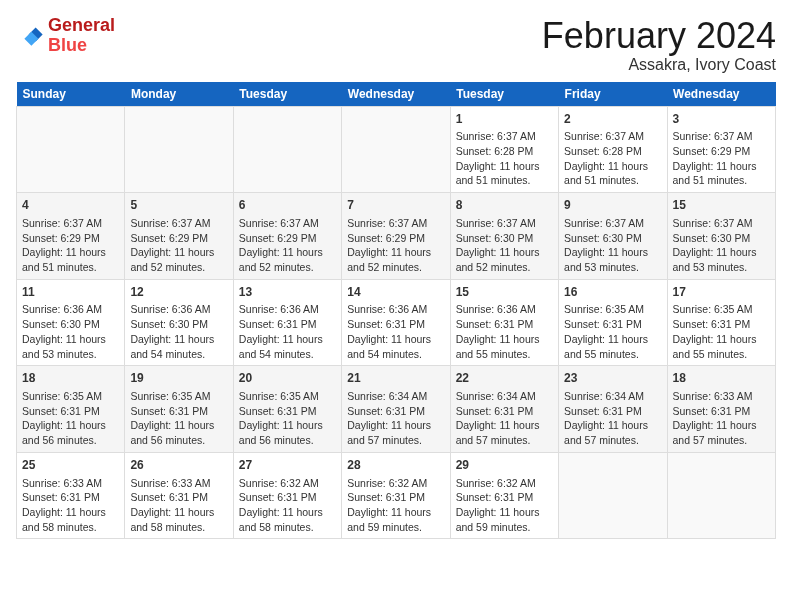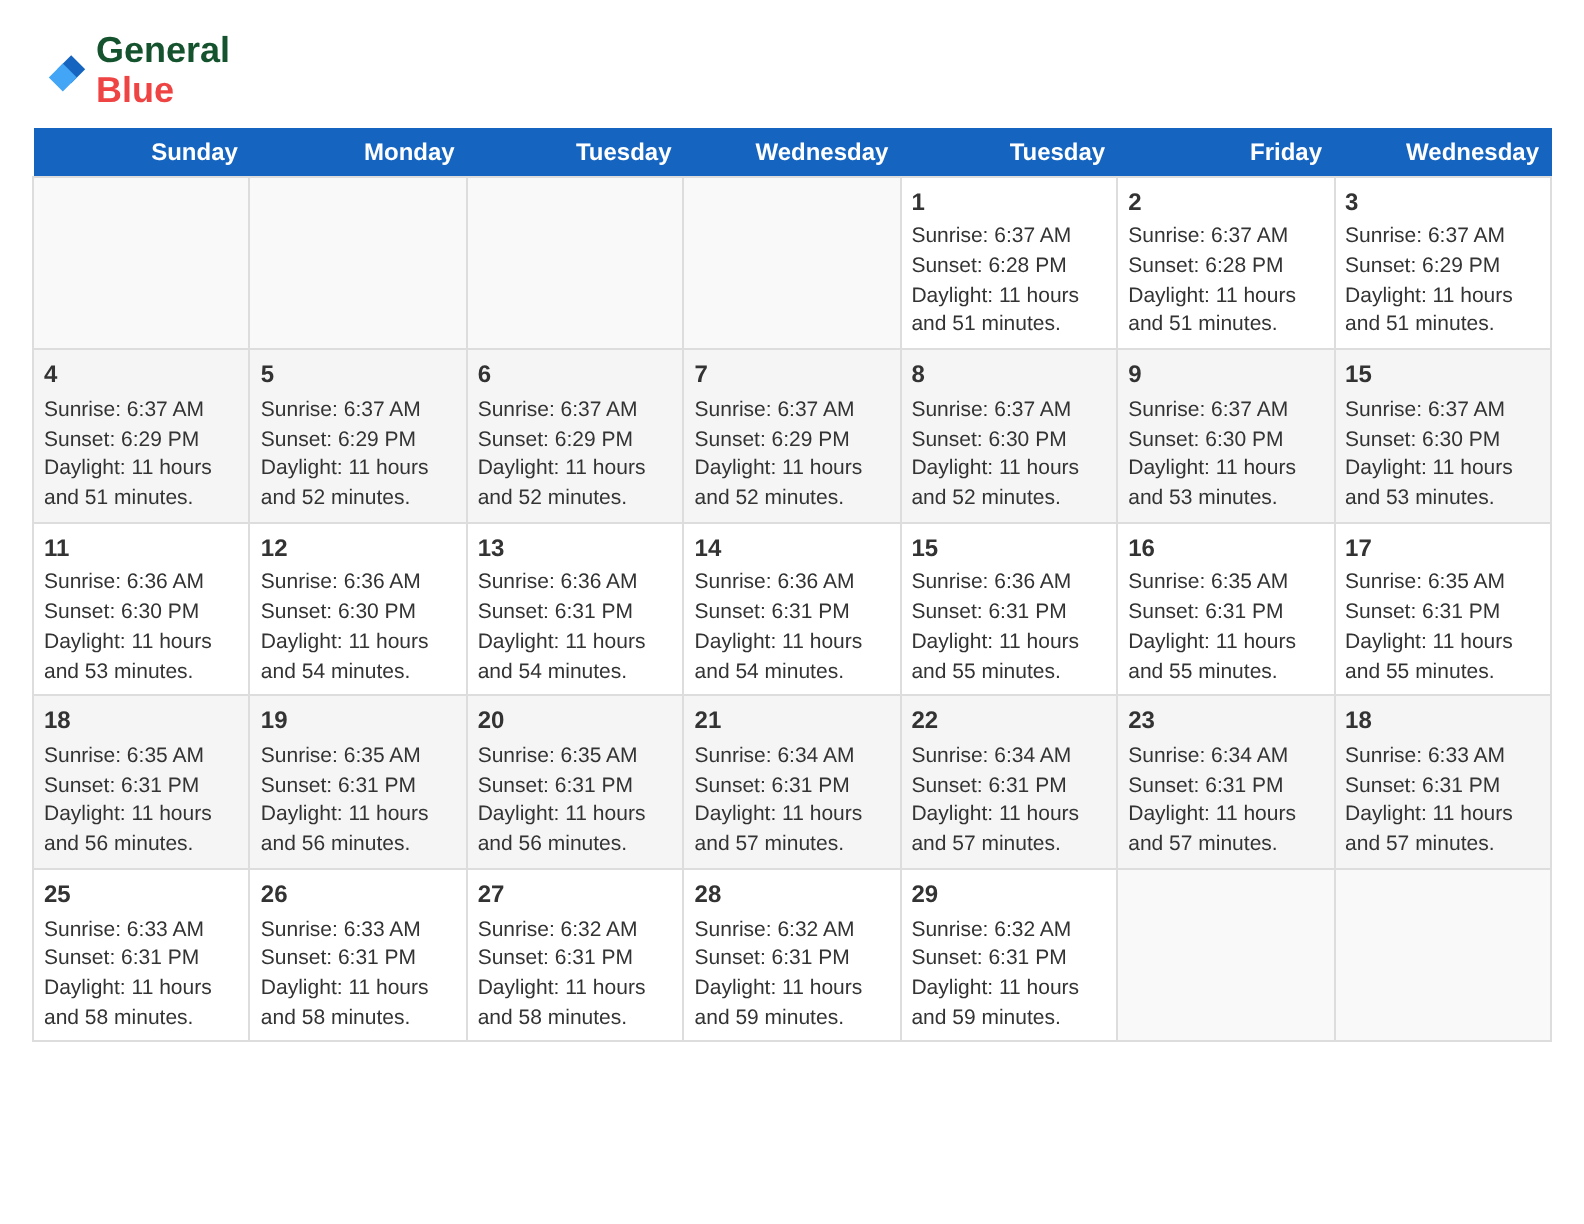--- a/index.html
+++ b/index.html
@@ -21,21 +21,21 @@
       align-items: center;
       gap: 4px;
     }
     .logo-text {
       font-size: 18px;
       font-weight: bold;
       color: #1a1a2e;
       line-height: 1.1;
     }
     .logo-text span {
-      color: #14532d;
+      color: #b91c1c;
     }
     .logo-icon {
       width: 28px;
       height: 28px;
     }
     .title-area {
       text-align: right;
     }
     .title-area h1 {
       font-size: 36px;
@@ -49,21 +49,21 @@
       color: #333;
     }
     table {
       width: 100%;
       border-collapse: collapse;
       font-size: 11px;
     }
     th {
       background-color: #1565c0;
       color: #fff;
-      text-align: right;
+      text-align: left;
       padding: 5px 6px;
       font-size: 12px;
       font-weight: bold;
     }
     td {
       border: 1px solid #ddd;
       vertical-align: top;
       padding: 4px 5px;
       width: 14.28%;
       min-height: 80px;
@@ -100,20 +100,24 @@
   <div class="logo">
     <svg class="logo-icon" viewBox="0 0 40 40">
       <polygon points="28,8 38,18 28,28 18,18" fill="#1565c0"></polygon>
       <polygon points="22,14 32,24 22,34 12,24" fill="#42a5f5"></polygon>
     </svg>
     <div class="logo-text">
       <div><span>General</span></div>
       <div style="color:#ef4444;">Blue</div>
     </div>
   </div>
+  <div class="title-area">
+    <h1>February 2024</h1>
+    <h2>Assakra, Ivory Coast</h2>
+  </div>
 </div>
 
 <table>
   <thead>
     <tr>
     <th>Sunday</th>
         <th>Monday</th>
         <th>Tuesday</th>
         <th>Wednesday</th>
         <th>Tuesday</th>

